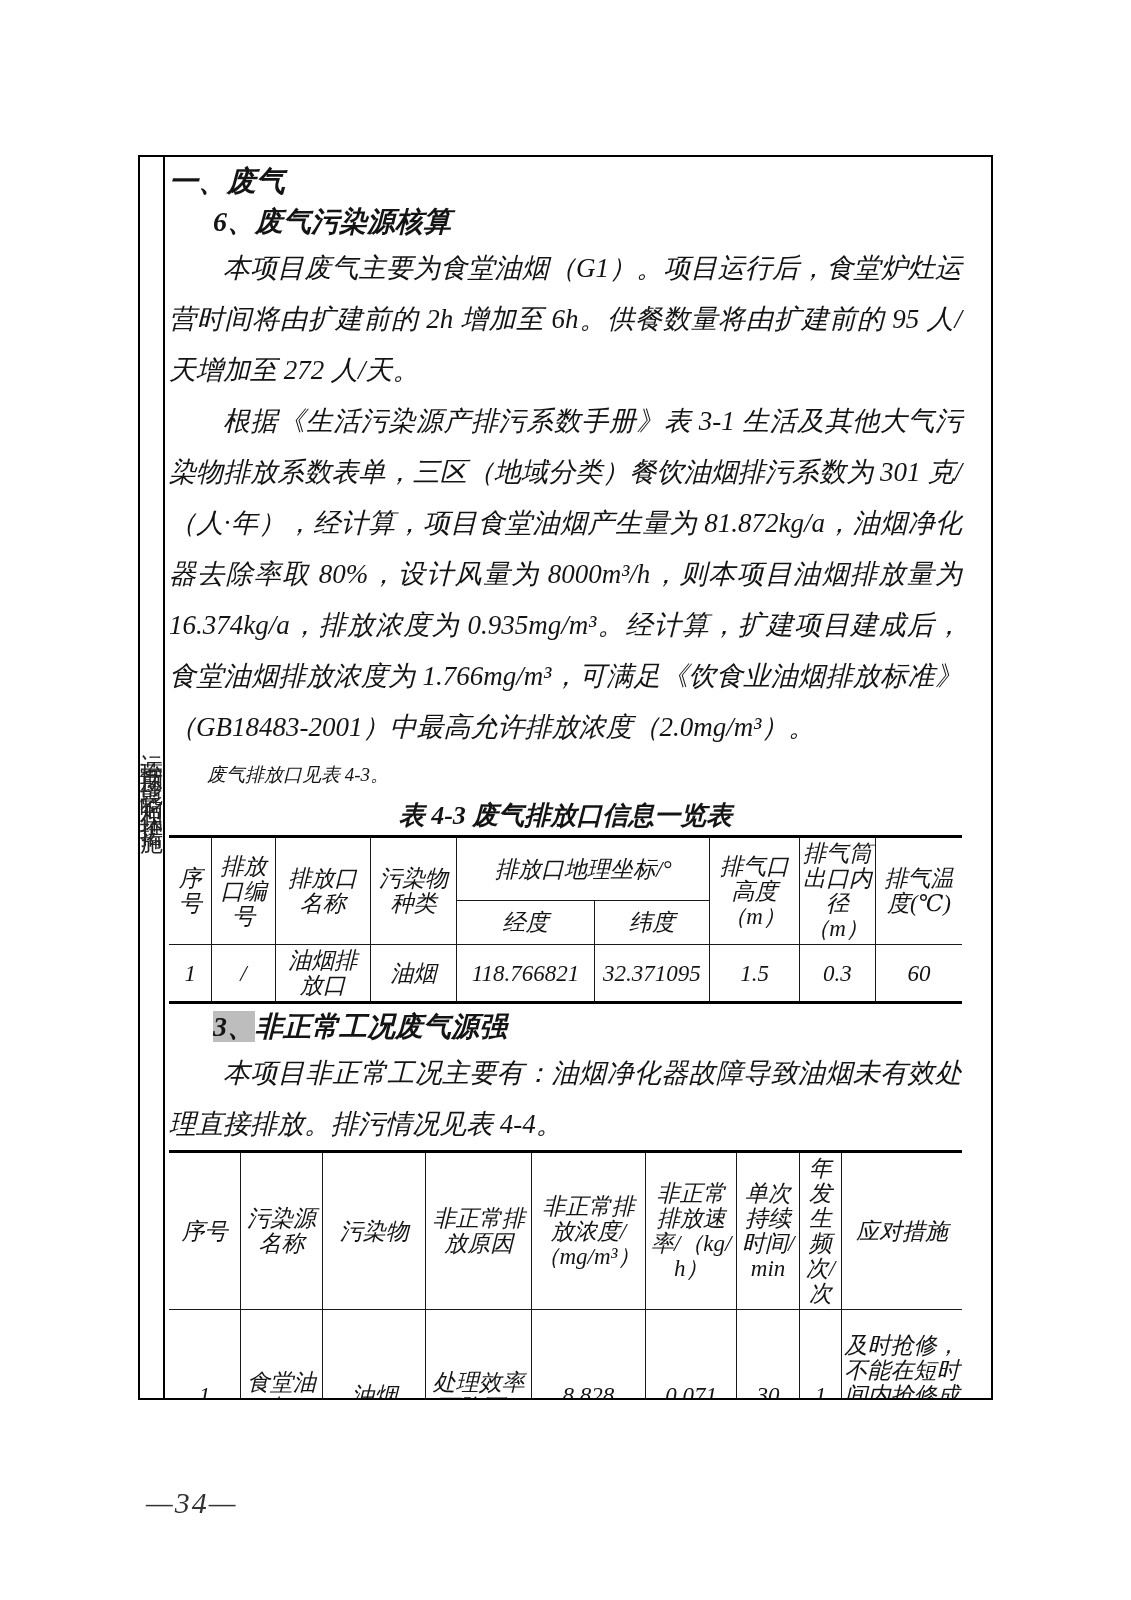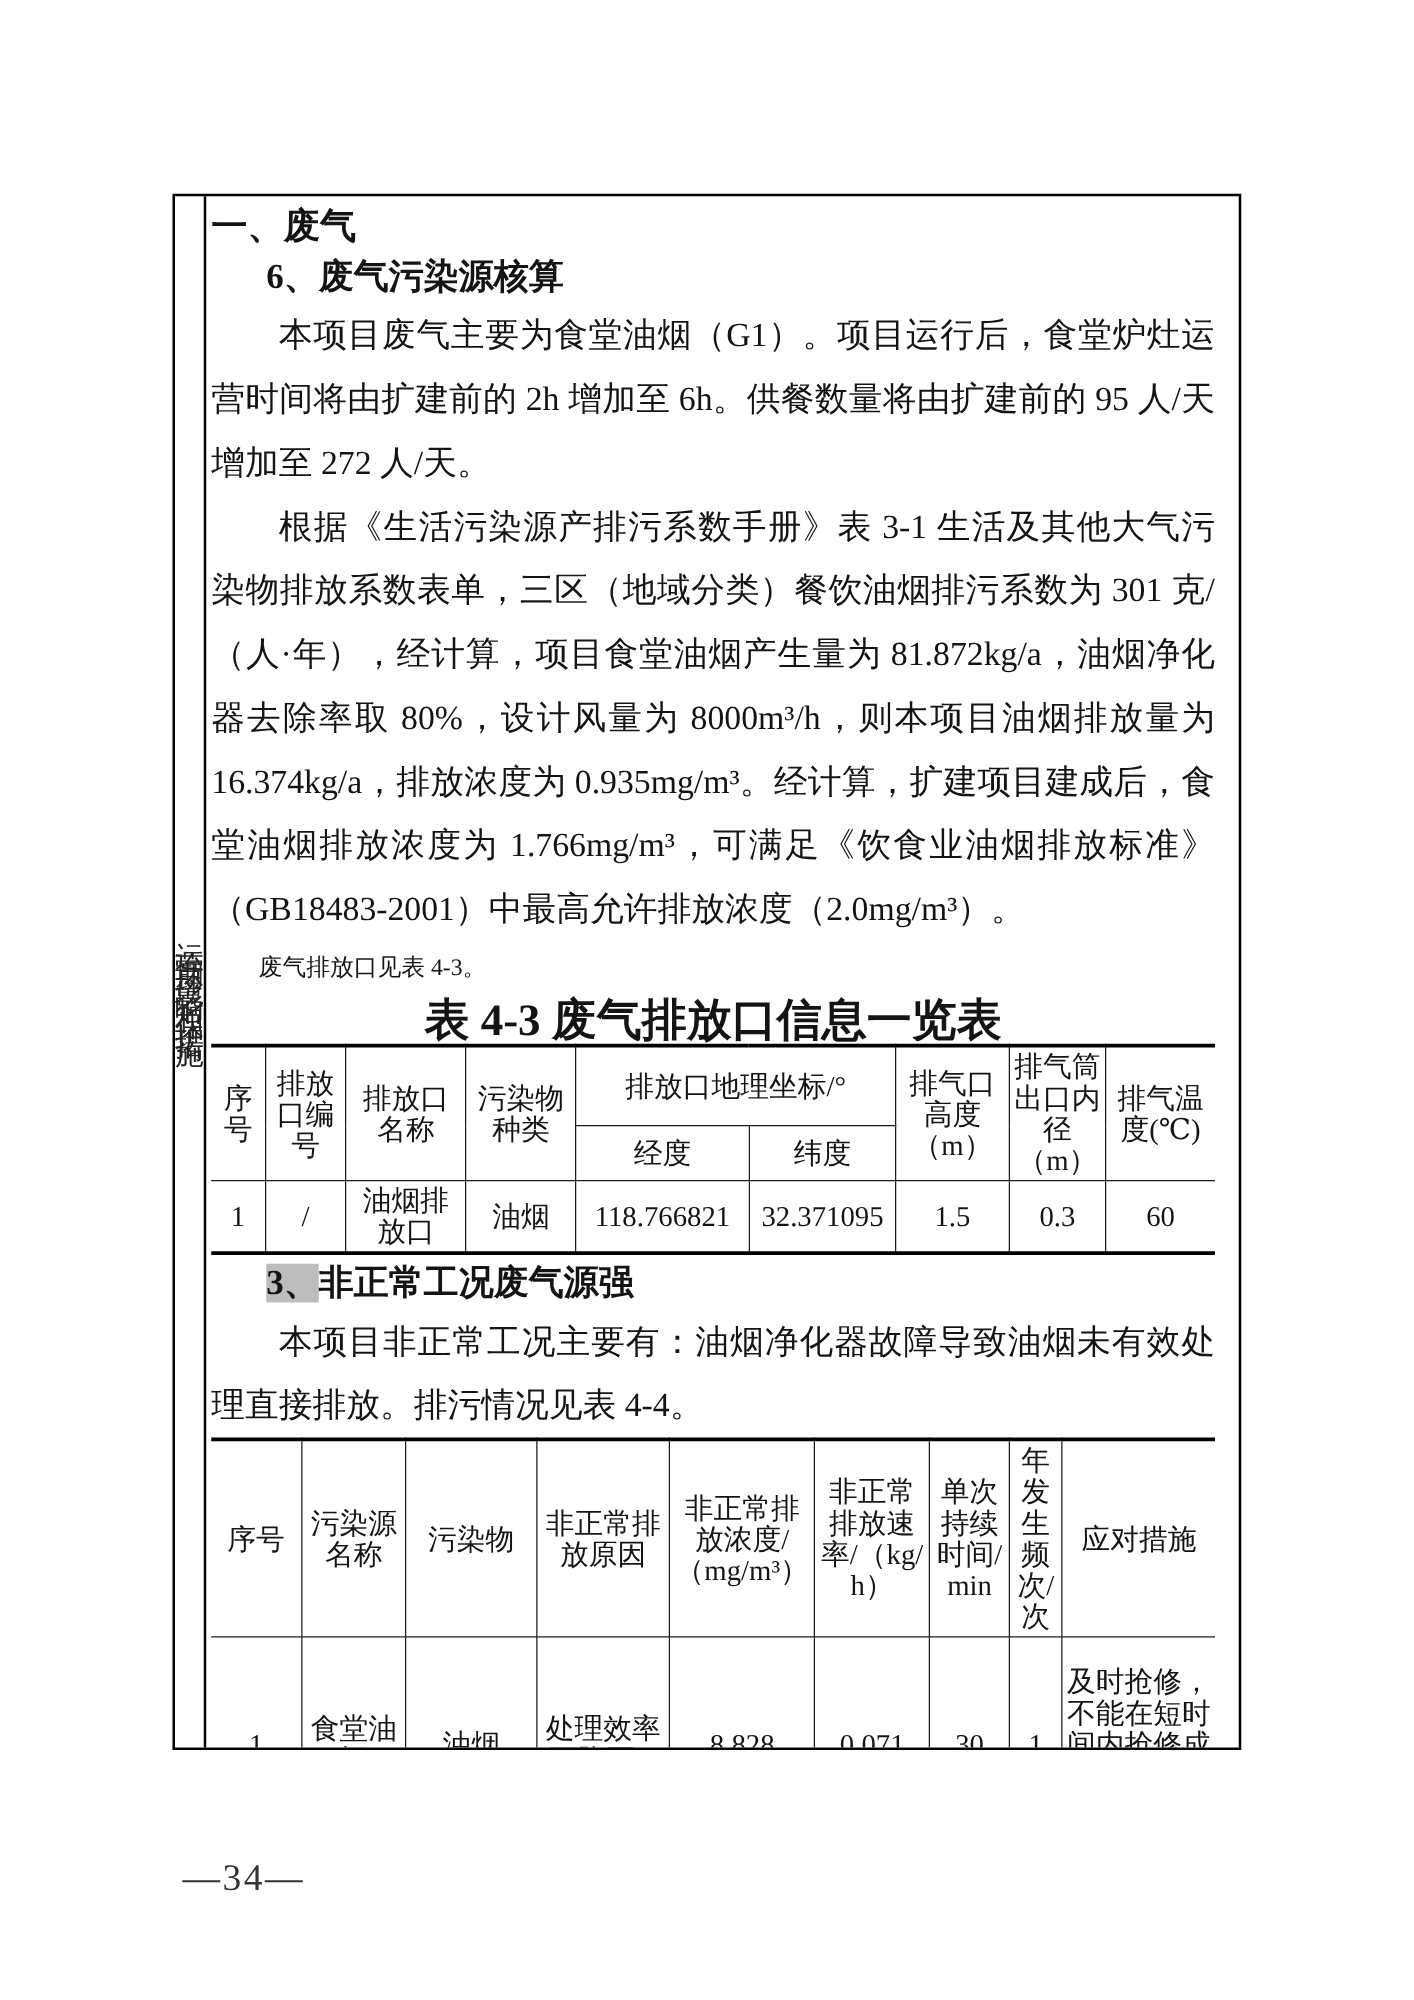--- a/index.html
+++ b/index.html
@@ -34,22 +34,23 @@
   .side-label {
     writing-mode: vertical-rl;
     text-orientation: upright;
     font-size: 23px;
     letter-spacing: 7px;
     color: #222;
     line-height: 25px;
   }
   .main {
     flex: 1;
-    padding: 4px 19px 0 4px;
+    padding: 4px 29px 0 4px;
     overflow: hidden;
+    font-style: italic;
   }
   .h1 {
     font-weight: bold;
     font-size: 29px;
     line-height: 40px;
     margin: 0;
   }
   .h2 {
     font-weight: bold;
     font-size: 28px;
@@ -66,21 +67,21 @@
   }
   .para-short {
     font-size: 19px;
     line-height: 44px;
     text-indent: 2em;
     margin: 0;
   }
   .tbl-caption {
     text-align: center;
     font-weight: bold;
-    font-size: 36px;
+    font-size: 26px;
     line-height: 38px;
     margin: 0;
   }
   table {
     width: 100%;
     border-collapse: collapse;
     table-layout: fixed;
     border-top: 3px solid #000;
     border-bottom: 3px solid #000;
   }
@@ -98,20 +99,21 @@
   tr > *:first-child { border-left: none; }
   tr > *:last-child { border-right: none; }
   .highlight { background: #bdbdbd; }
   .page-num {
     position: absolute;
     left: 146px;
     top: 1486px;
     font-size: 30px;
     color: #333;
     letter-spacing: 2px;
+    font-style: italic;
   }
 </style>
 </head>
 <body>
 
 <div class="page">
 
   <div class="content-box">
 
     <div class="side-strip">

